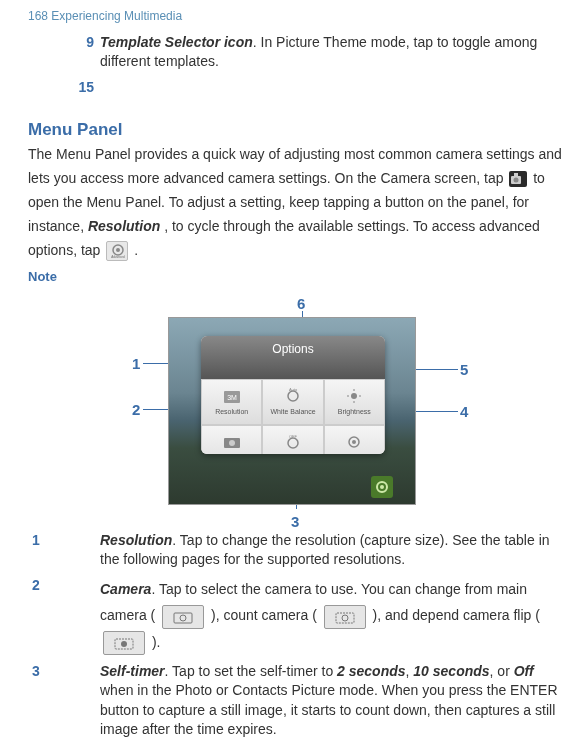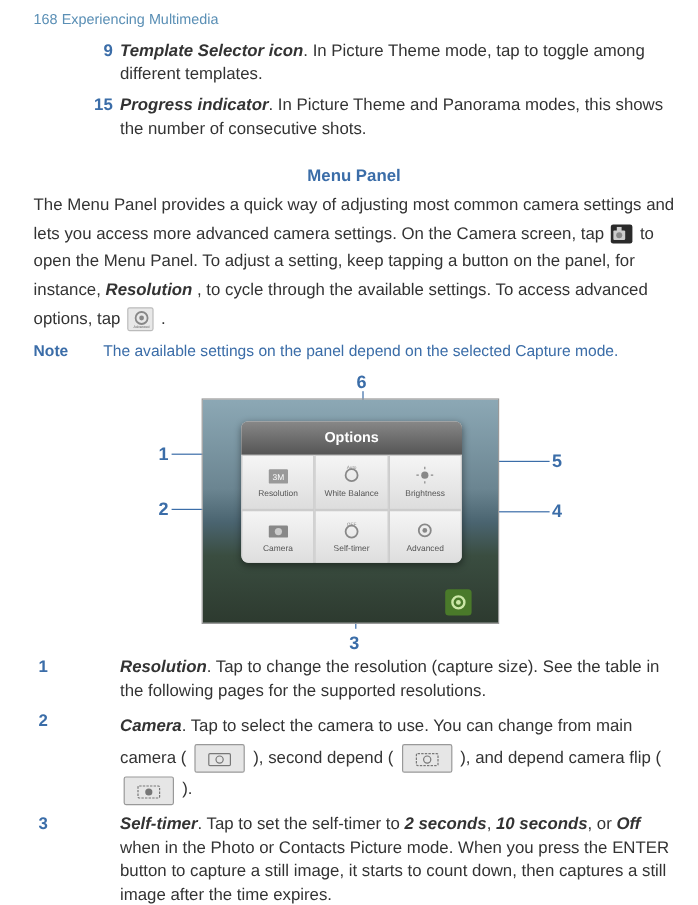--- a/index.html
+++ b/index.html
@@ -14,21 +14,21 @@
     padding: 8px 20px 0 28px;
     line-height: 1.4;
   }
   .page-header { color: #5a8fb5; font-size: 12px; margin-bottom: 8px; }
   .num-list { display: flex; margin-bottom: 6px; padding-left: 46px; }
   .num-list .num { color: #3b6da8; font-weight: bold; width: 20px; text-align: right; margin-right: 6px; flex-shrink: 0; }
   .num-list .txt { flex: 1; }
   .num-list2 { display: flex; margin-bottom: 6px; padding-left: 4px; }
   .num-list2 .num { color: #3b6da8; font-weight: bold; width: 18px; text-align: left; margin-right: 6px; flex-shrink: 0; }
   .num-list2 .txt { flex: 1; margin-left: 44px; }
-  .section-title { color: #3b6da8; font-weight: bold; font-size: 14px; margin-top: 20px; margin-bottom: 2px; text-align: center; }
+  .section-title { color: #3b6da8; font-weight: bold; font-size: 17px; margin-top: 20px; margin-bottom: 2px; }
   .body-para { margin-bottom: 2px; }
   .bold { font-weight: bold; font-style: italic; }
   .inline-icon { display: inline-block; vertical-align: middle; }
   .menu-icon { width: 18px; height: 16px; background: #2a2a2a; border-radius: 2px; position: relative; margin: 0 2px; }
   .menu-icon svg { position: absolute; top: 2px; left: 2px; }
   .adv-icon { width: 22px; height: 20px; background: #e8e8e8; border: 1px solid #bbb; border-radius: 2px; position: relative; margin: 0 2px; }
   .adv-icon svg { position: absolute; top: 1px; left: 3px; }
   .note-row { display: flex; margin-top: 6px; margin-bottom: 4px; align-items: flex-end; }
   .note-label { color: #3b6da8; font-weight: bold; font-size: 13px; width: 58px; flex-shrink: 0; }
   .note-text { color: #3b6da8; font-size: 13px; flex: 1; }
@@ -45,27 +45,27 @@
   .options-panel {
     position: absolute;
     left: 32px; top: 18px;
     width: 184px; height: 118px;
     background: #e4e4e4;
     border-radius: 6px;
     box-shadow: 0 2px 6px rgba(0,0,0,0.4);
     overflow: hidden;
   }
   .options-header {
-    height: 28px;
+    height: 43px;
     background: linear-gradient(to bottom, #888, #555);
     color: #fff;
     text-align: center;
     font-size: 12px;
     line-height: 26px;
-    font-weight: bold;
+    font-weight: normal;
   }
   .options-grid {
     display: grid;
     grid-template-columns: 1fr 1fr 1fr;
     grid-template-rows: 1fr 1fr;
     height: 92px;
   }
   .opt-cell {
     border: 1px solid #ccc;
     background: linear-gradient(to bottom, #f5f5f5, #ddd);
@@ -101,23 +101,20 @@
 
 <div class="num-list">
   <div class="num">9</div>
   <div class="txt">
     <span class="bold">Template Selector icon</span><span>. In Picture Theme mode, tap to toggle among different templates.</span>
   </div>
 </div>
 
 <div class="num-list">
   <div class="num">15</div>
-  <div class="txt">
-    <span class="bold">Progress indicator</span><span>. In Picture Theme and Panorama modes, this shows the number of consecutive shots.</span>
-  </div>
 </div>
 
 <div class="section-title">Menu Panel</div>
 
 <div class="body-para" style="line-height:1.7;">
   <span>The Menu Panel provides a quick way of adjusting most common camera settings and lets you access more advanced camera settings. On the Camera screen, tap </span>
   <span class="inline-icon menu-icon">
     <svg width="14" height="12" viewBox="0 0 14 12">
         <rect x="0" y="3" width="10" height="8" rx="1" fill="#ccc"></rect>
         <rect x="3" y="0" width="4" height="4" fill="#ccc"></rect>
@@ -132,21 +129,20 @@
         <circle cx="8" cy="7" r="5" fill="none" stroke="#888" stroke-width="1.5"></circle>
         <circle cx="8" cy="7" r="2" fill="#888"></circle>
         <text x="8" y="15" font-size="3" text-anchor="middle" fill="#666">Advanced</text>
       </svg>
   </span>
   <span>.</span>
 </div>
 
 <div class="note-row">
   <div class="note-label">Note</div>
-  <div class="note-text">The available settings on the panel depend on the selected Capture mode.</div>
 </div>
 
 <div class="figure-wrap">
   <div class="callout" style="left:269px; top:2px;">6</div>
   <div class="callout-line" style="left:274px; top:20px; width:1px; height:48px;"></div>
 
   <div class="callout" style="left:104px; top:62px;">1</div>
   <div class="callout-line" style="left:115px; top:72px; width:76px; height:1px;"></div>
 
   <div class="callout" style="left:104px; top:108px;">2</div>
@@ -235,21 +231,21 @@
 <div class="num-list2">
   <div class="num">2</div>
   <div class="txt" style="line-height:1.9;">
     <span class="bold">Camera</span><span>. Tap to select the camera to use. You can change from main camera ( </span>
     <span class="cam-icon">
         <svg width="24" height="14" viewBox="0 0 24 14">
           <rect x="3" y="3" width="18" height="10" rx="1" fill="none" stroke="#777" stroke-width="1"></rect>
           <circle cx="12" cy="8" r="3" fill="none" stroke="#777" stroke-width="1"></circle>
         </svg>
       </span>
-    <span> ), second depend ( </span>
+    <span> ), count camera ( </span>
     <span class="cam-icon">
         <svg width="24" height="14" viewBox="0 0 24 14">
           <rect x="3" y="3" width="18" height="10" rx="1" fill="none" stroke="#777" stroke-width="1" stroke-dasharray="2,1"></rect>
           <circle cx="12" cy="8" r="3" fill="none" stroke="#777" stroke-width="1"></circle>
         </svg>
       </span>
     <span> ), and depend camera flip ( </span>
     <span class="cam-icon">
         <svg width="24" height="14" viewBox="0 0 24 14">
           <rect x="3" y="3" width="18" height="10" rx="1" fill="none" stroke="#777" stroke-width="1" stroke-dasharray="2,1"></rect>

